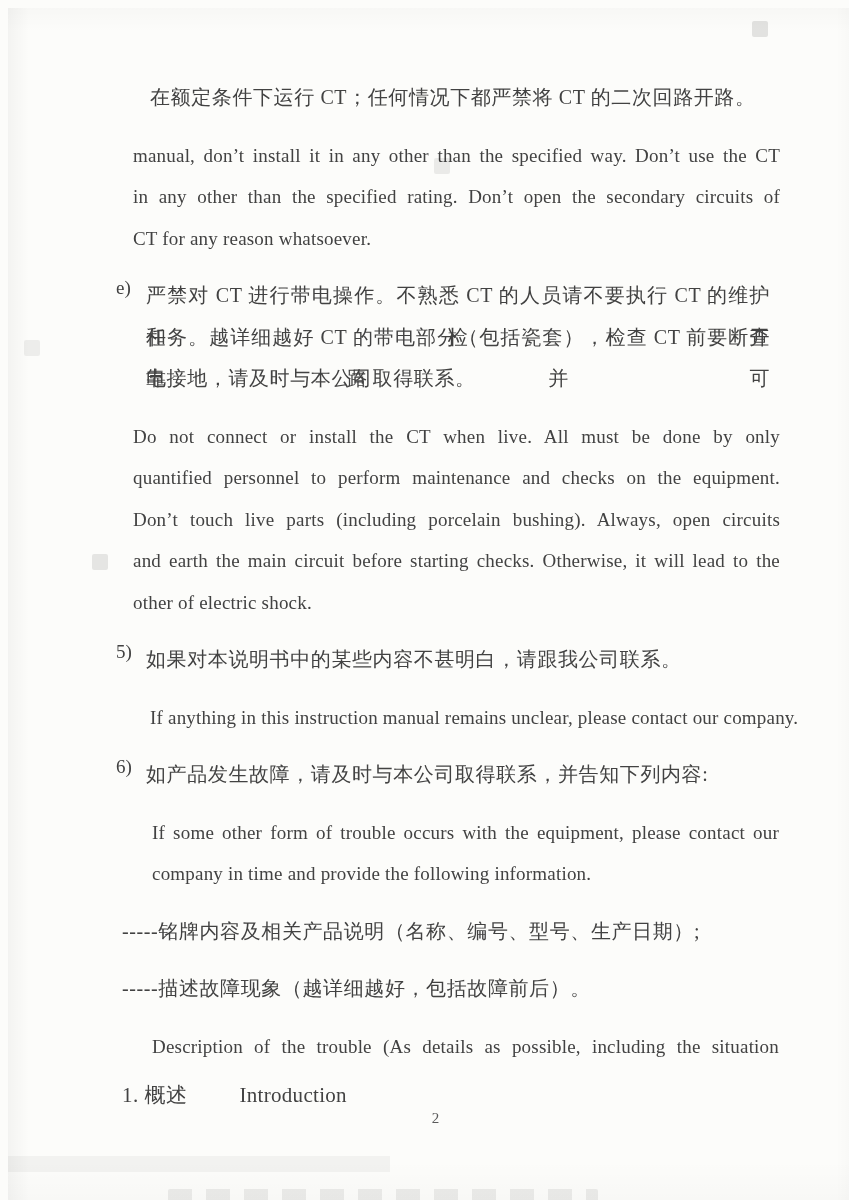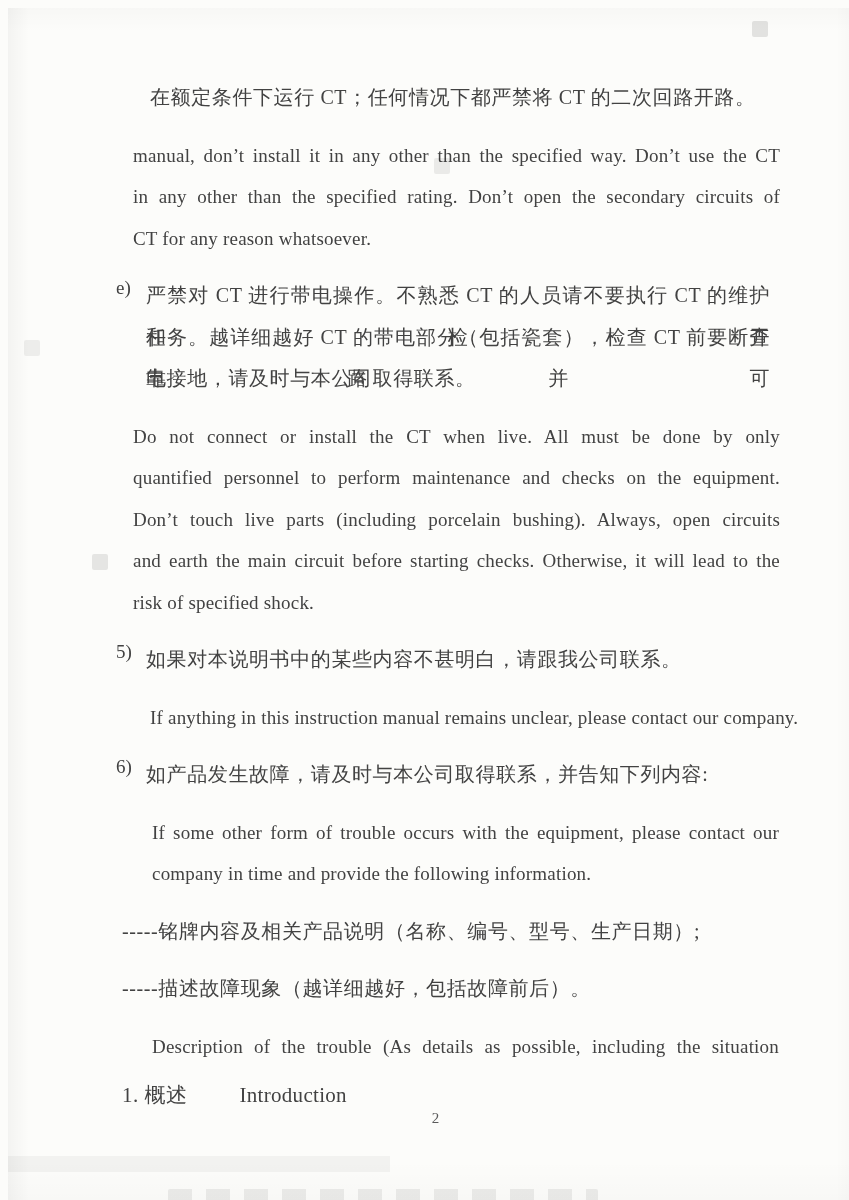--- a/index.html
+++ b/index.html
@@ -79,21 +79,21 @@
     <div class="line zh w640 j">严禁对 CT 进行带电操作。不熟悉 CT 的人员请不要执行 CT 的维护和检查</div>
     <div class="line zh w640 j">任务。越详细越好 CT 的带电部分（包括瓷套），检查 CT 前要断开电路并可</div>
     <div class="line zh w640">靠接地，请及时与本公司取得联系。</div>
   </div>
 
   <div>
     <div class="line en enwide j">Do not connect or install the CT when live. All must be done by only</div>
     <div class="line en enwide j">quantified personnel to perform maintenance and checks on the equipment.</div>
     <div class="line en enwide j">Don’t touch live parts (including porcelain bushing). Always, open circuits</div>
     <div class="line en enwide j">and earth the main circuit before starting checks. Otherwise, it will lead to the</div>
-    <div class="line en enwide">risk of specified shock.</div>
+    <div class="line en enwide">other of electric shock.</div>
   </div>
 
   <div class="item">
     <span class="marker">5)</span>
     <div class="line zh">如果对本说明书中的某些内容不甚明白，请跟我公司联系。</div>
   </div>
 
   <div>
     <div class="line en enfree">If anything in this instruction manual remains unclear, please contact our company.</div>
   </div>

